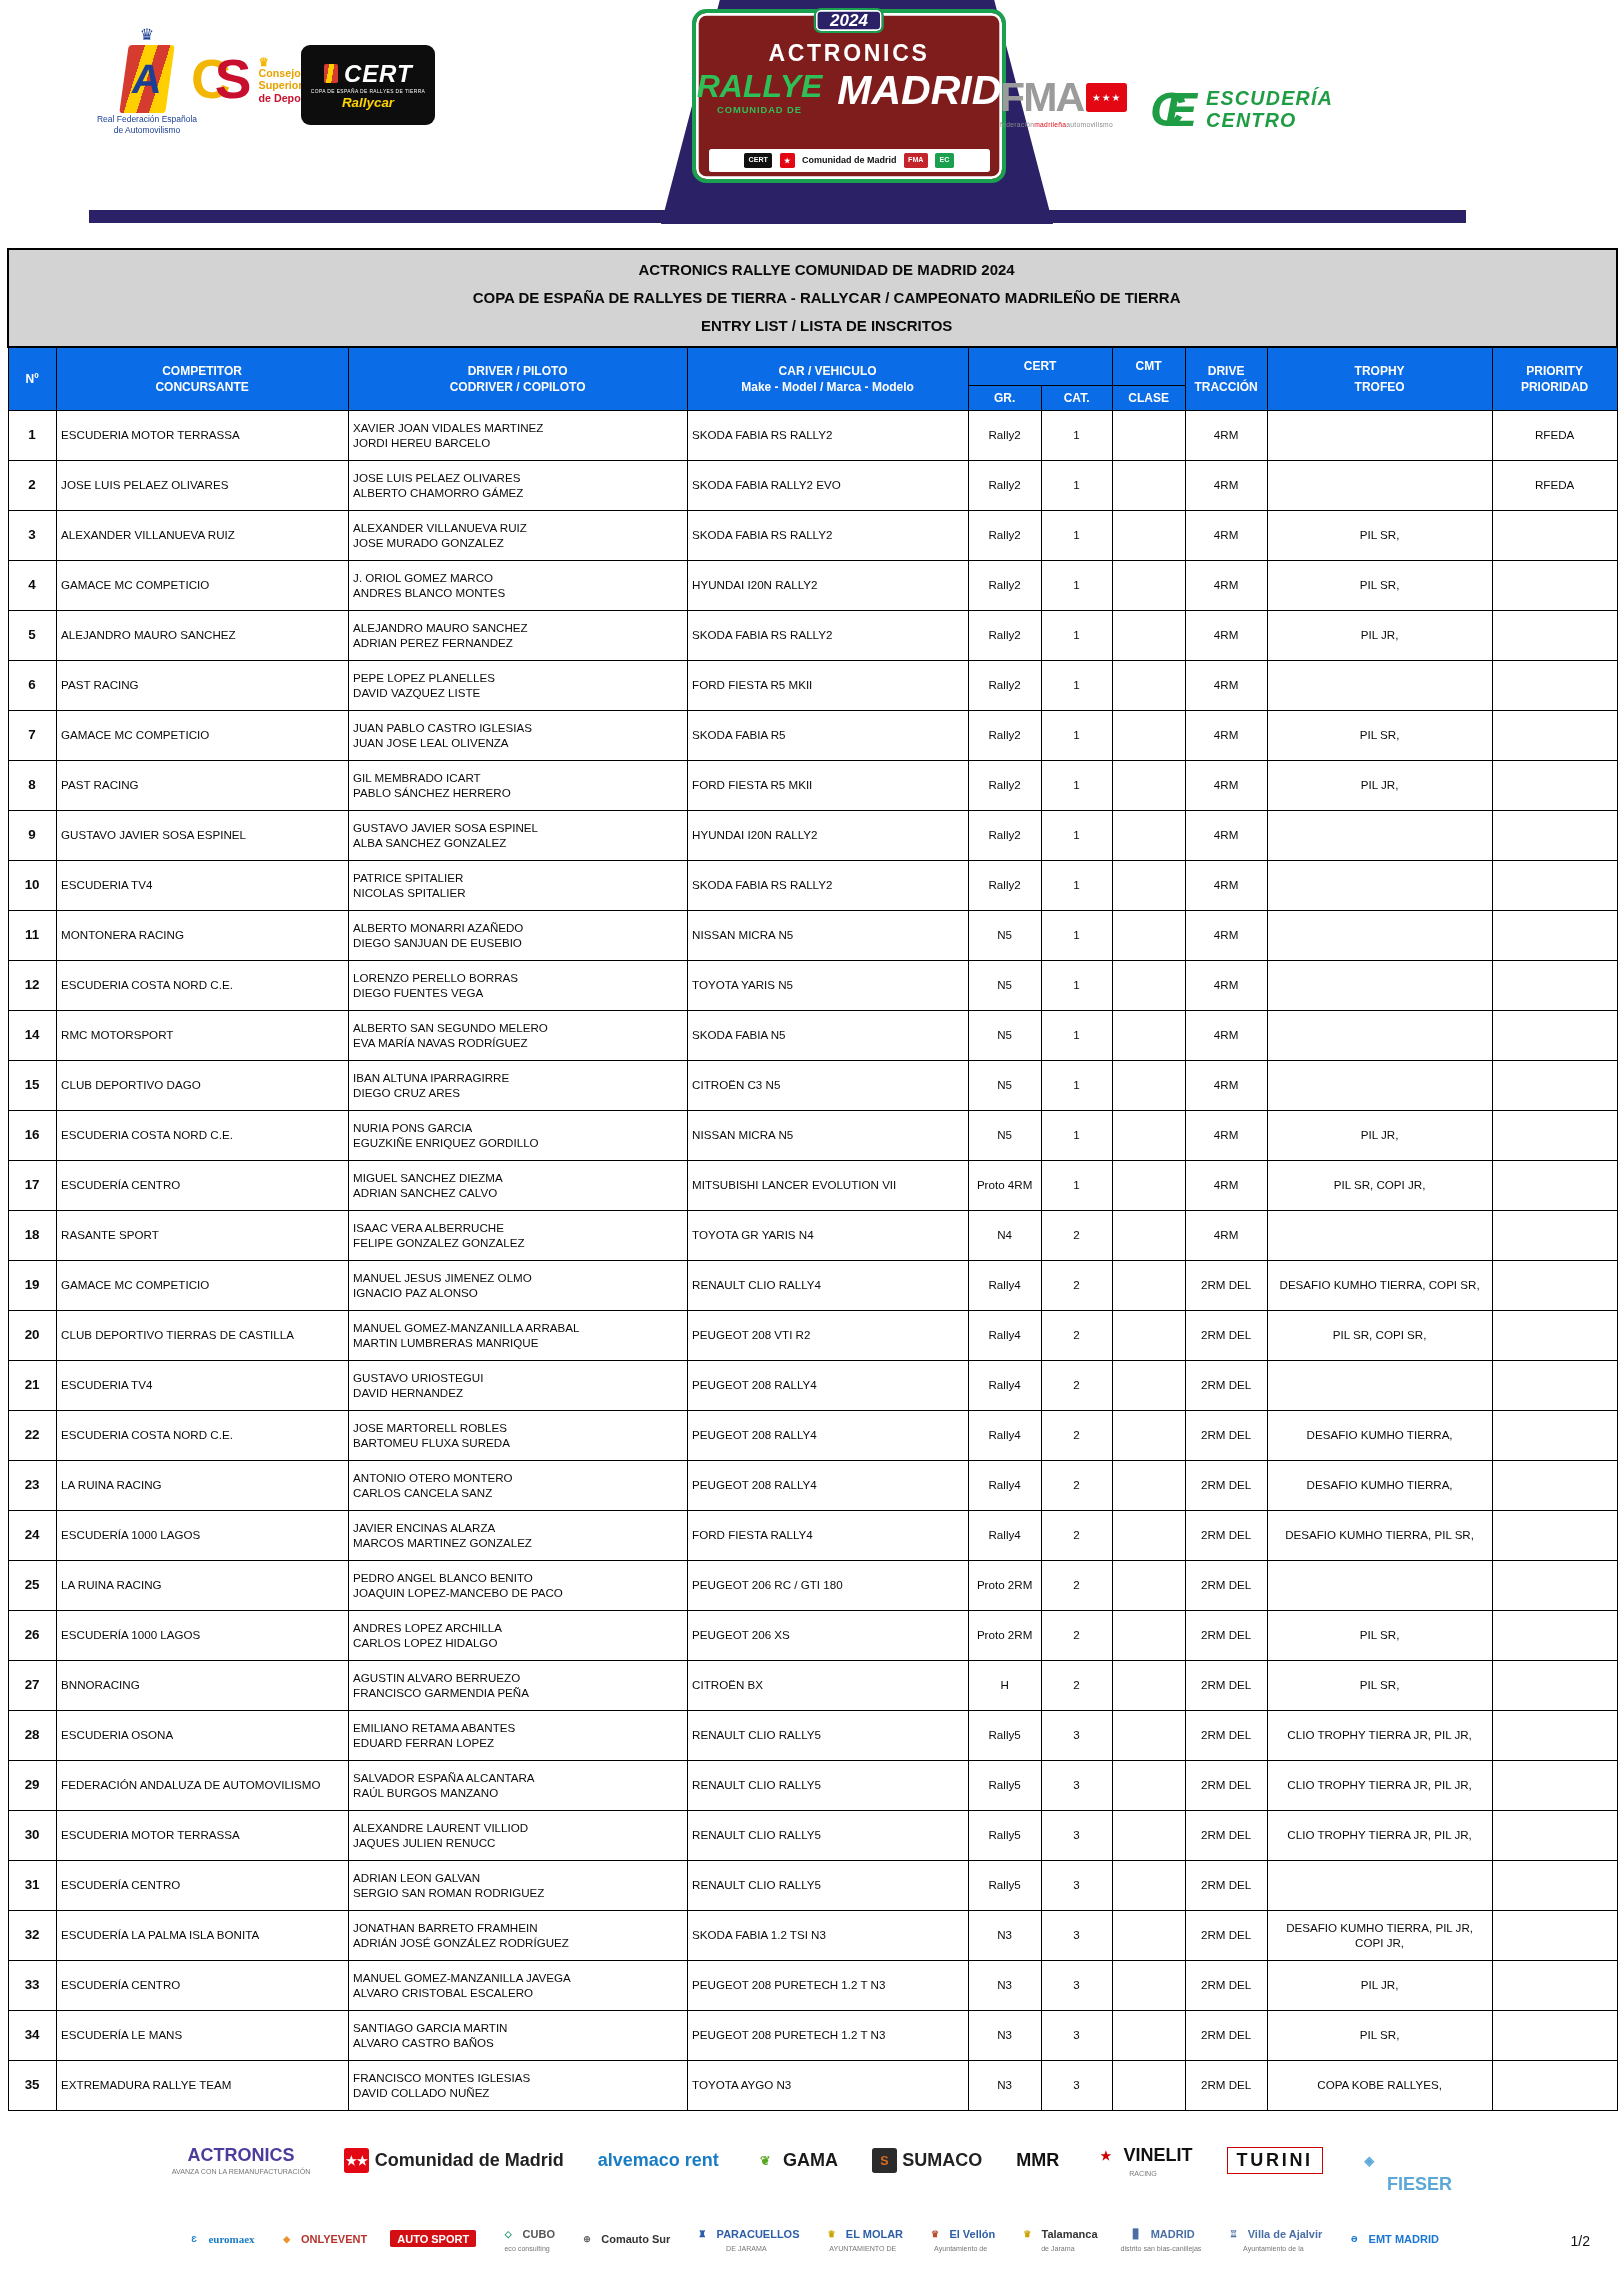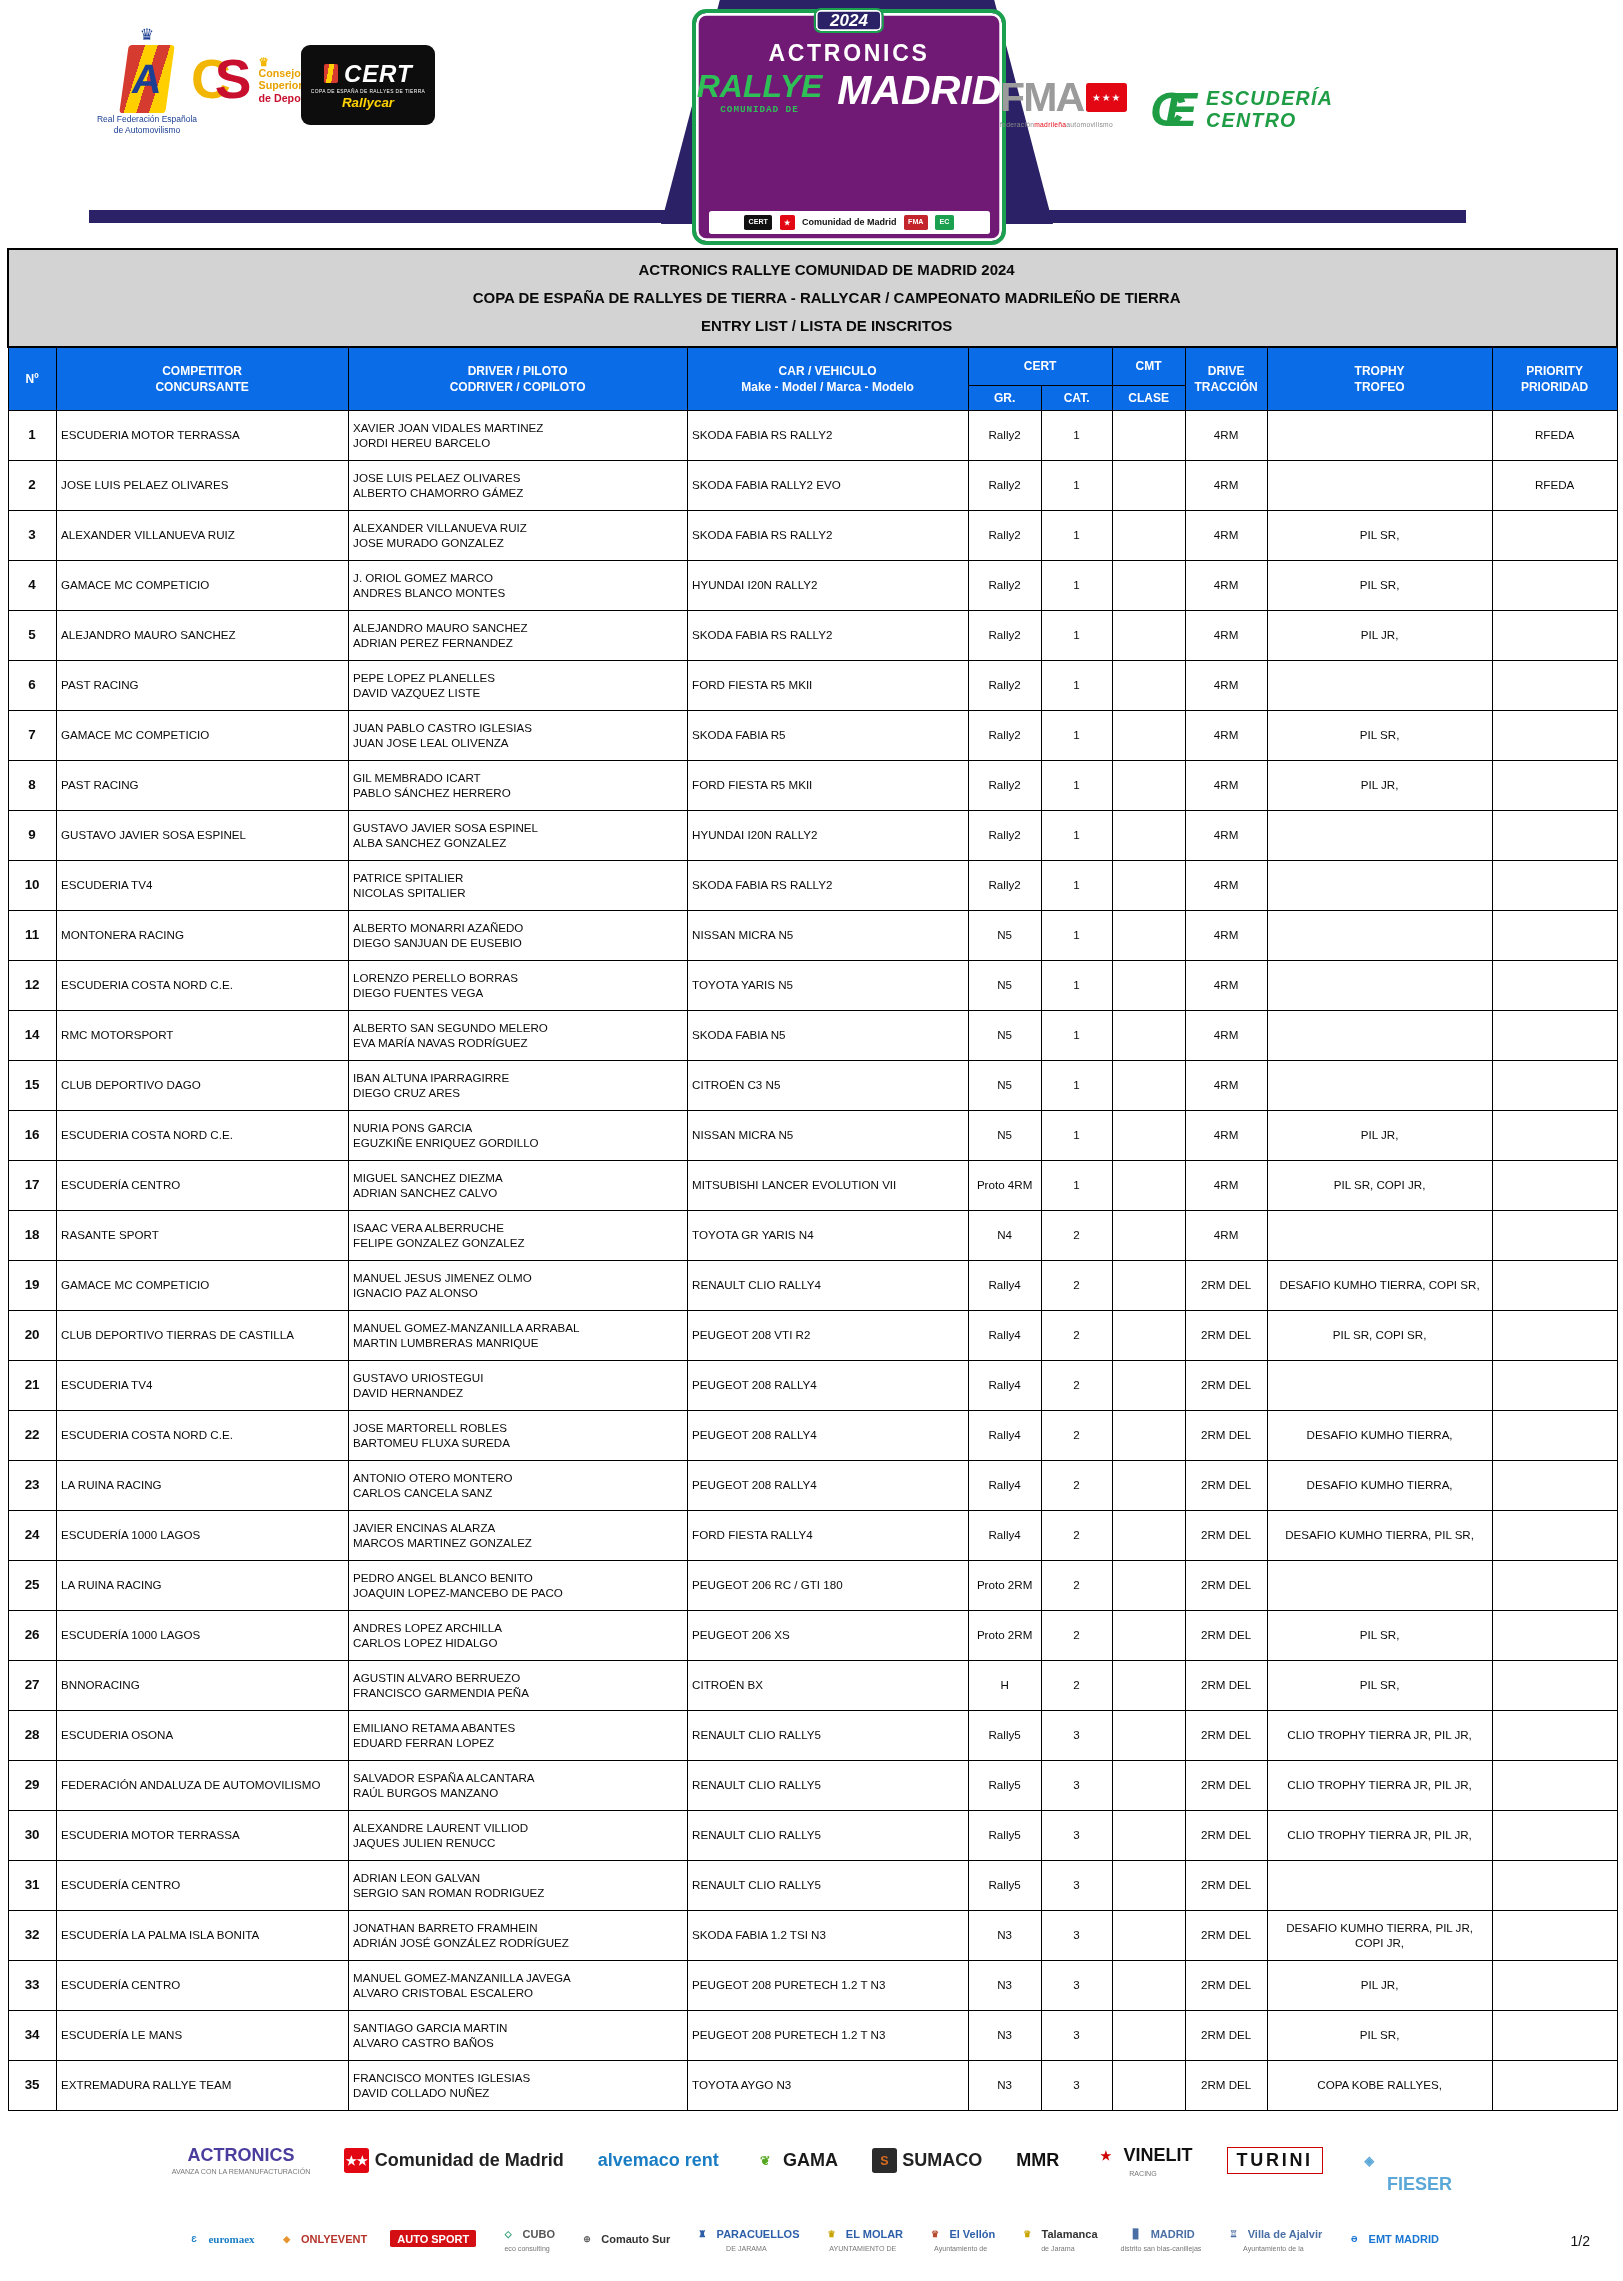--- a/index.html
+++ b/index.html
@@ -31,30 +31,30 @@
 
   .cert{position:absolute;left:301px;top:45px;width:134px;height:80px;background:#0d0d0d;border-radius:9px;
     color:#fff;display:flex;flex-direction:column;align-items:center;justify-content:center;}
   .cert-row{display:flex;align-items:center;gap:6.2px;}
   .cert-flag{width:14.3px;height:19.6px;border-radius:1.8px;
     background:linear-gradient(100deg,#d63b2f 0 30%,#ffcf00 30% 60%,#d63b2f 60%);}
   .cert-name{font-size:24px;font-weight:900;font-style:italic;letter-spacing:0.9px;}
   .cert-sub{font-size:4.9px;letter-spacing:0.4px;margin-top:1.8px;}
   .cert-rallycar{color:#ffd300;font-size:13.4px;font-weight:900;font-style:italic;margin-top:0.9px;}
 
-  .plate{position:absolute;left:692px;top:9px;width:314px;height:236px;background:#701a75;
+  .plate{position:absolute;left:692px;top:9px;width:314px;height:174px;background:#7f1d1d;
     border:4.5px solid #1aa04f;border-radius:14.3px;box-shadow:inset 0 0 0 2.7px #fff;text-align:center;}
   .plate-year{position:absolute;top:-5.3px;left:50%;transform:translateX(-50%);background:#2b2166;
     border:2.7px solid #1aa04f;box-shadow:inset 0 0 0 1.8px #fff;border-radius:7.1px;padding:0.9px 14.3px;
     color:#fff;font-weight:bold;font-style:italic;font-size:17px;}
   .plate-actronics{margin-top:27px;color:#fff;font-size:23px;font-weight:bold;letter-spacing:2.7px;}
   .plate-main{display:flex;justify-content:center;align-items:flex-start;gap:15px;margin-top:2.7px;}
   .plate-col{display:flex;flex-direction:column;align-items:center;}
   .plate-rallye{color:#2fbf57;font-size:32px;font-weight:900;font-style:italic;line-height:1;}
-  .plate-comunidad{color:#2fbf57;font-size:9.4px;font-weight:bold;letter-spacing:0.9px;margin-top:2.7px;font-family:Liberation Mono, monospace;}
+  .plate-comunidad{color:#2fbf57;font-size:9.4px;font-weight:bold;letter-spacing:0.9px;margin-top:2.7px;}
   .plate-madrid{color:#fff;font-size:41px;font-weight:900;font-style:italic;line-height:1;}
   .plate-strip{position:absolute;bottom:7.1px;left:12.5px;right:12.5px;height:23px;background:#fff;border-radius:2.7px;
     display:flex;align-items:center;justify-content:center;gap:7.1px;}
   .chip{height:14.3px;padding:0 4.5px;display:flex;align-items:center;justify-content:center;
     color:#fff;font-weight:bold;font-size:7.1px;border-radius:1.8px;}
   .chip-cert{background:#111;}
   .chip-flag{background:#e30613;}
   .strip-region{color:#111;font-weight:bold;font-size:9px;}
   .chip-fma{background:#c4242b;}
   .chip-ec{background:#1aa04f;}

